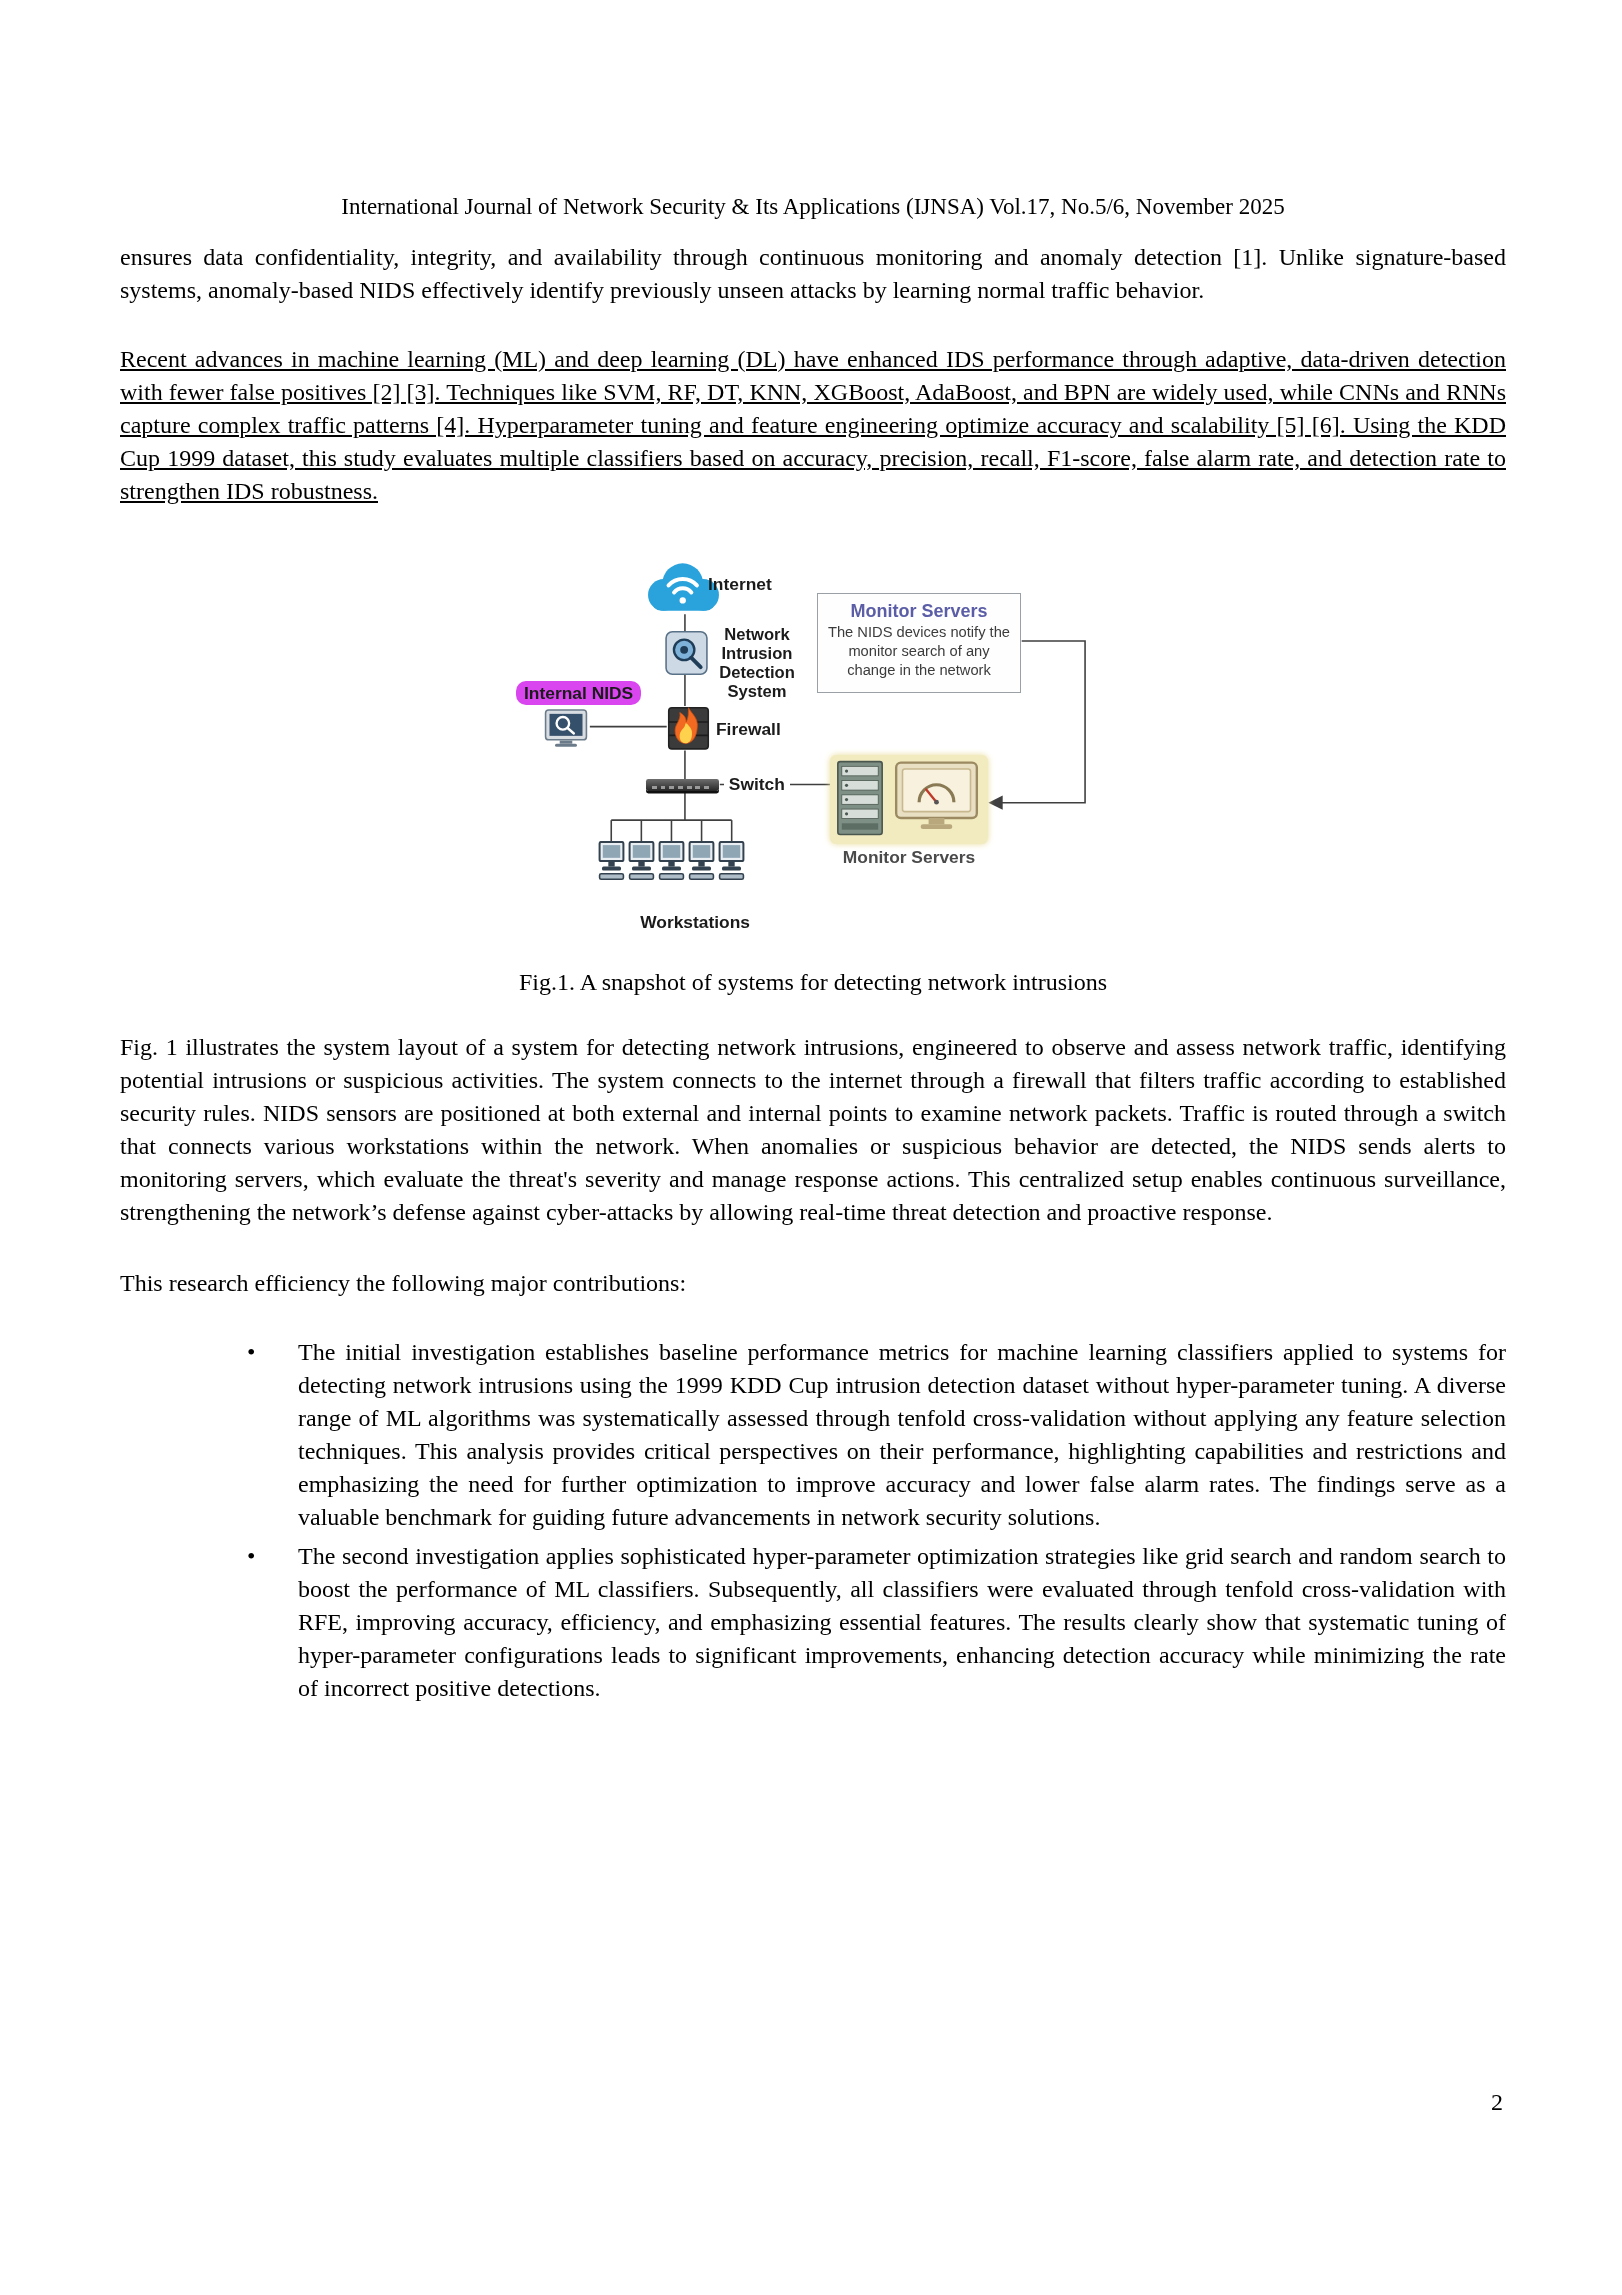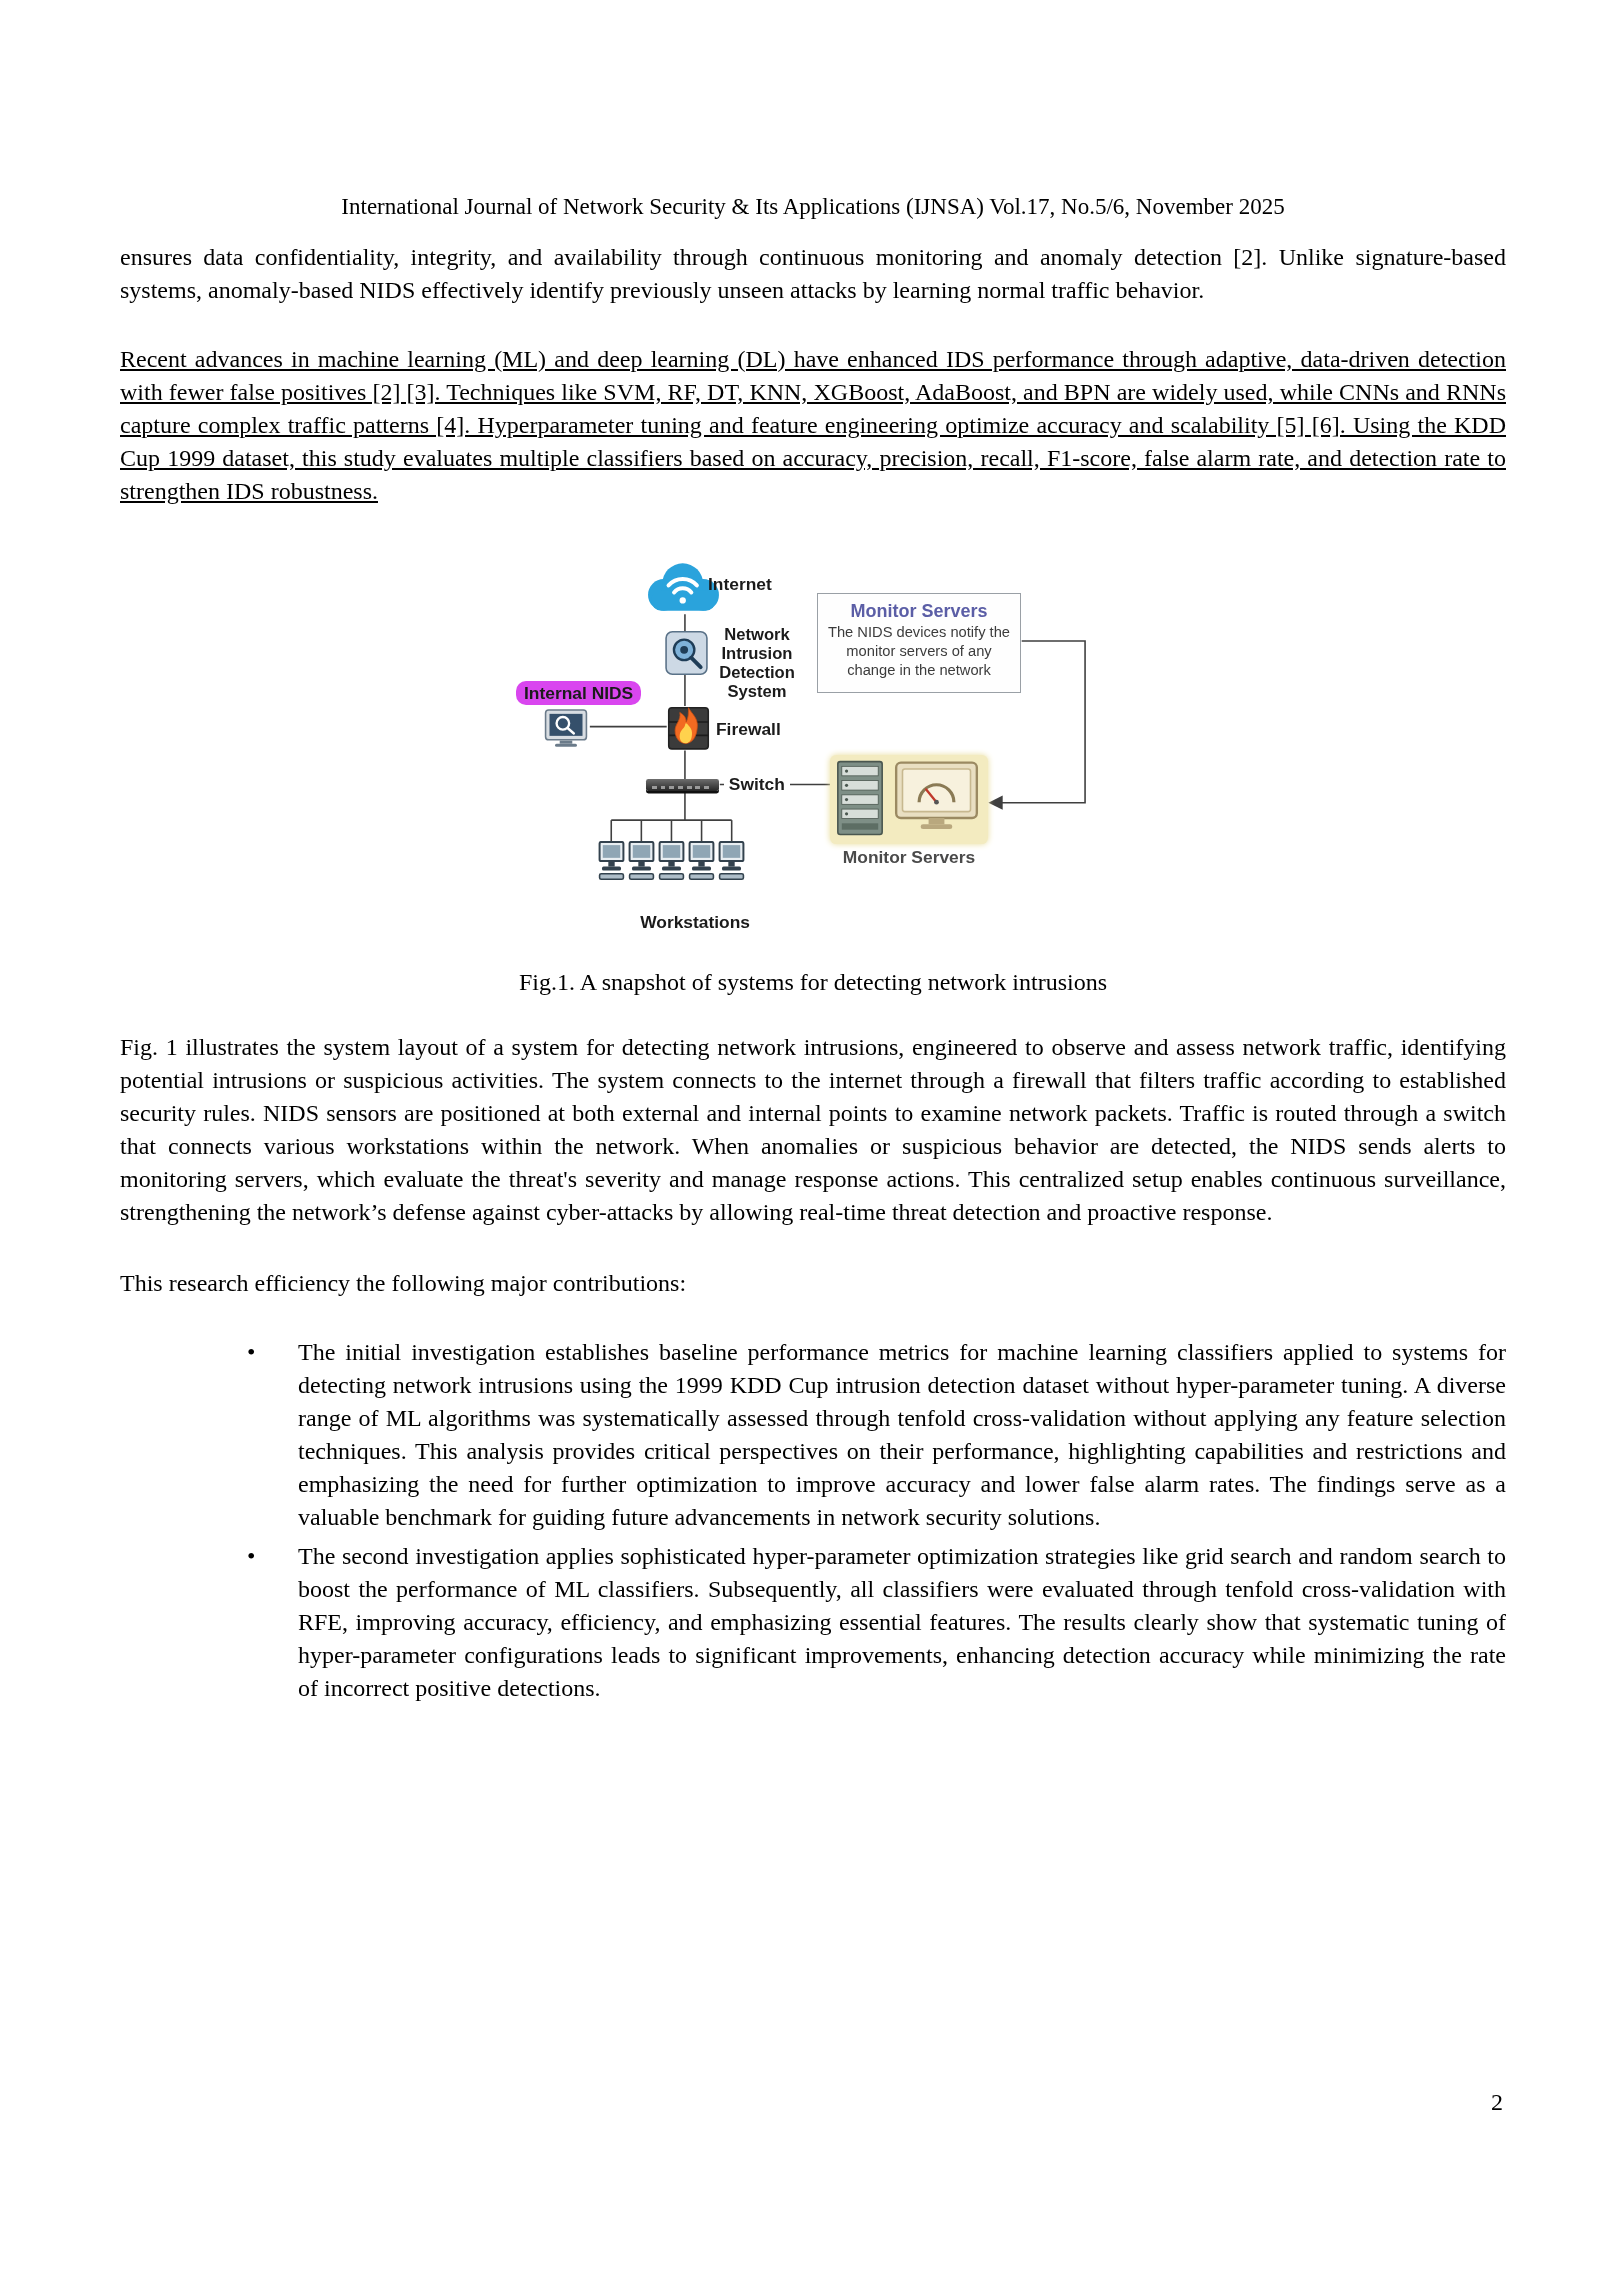--- a/index.html
+++ b/index.html
@@ -94,21 +94,21 @@
     position:absolute; right:120px; top:2089px; font-size:24px;
   }
 </style>
 </head>
 <body>
 
 <div class="page">
 
   <div class="journal-header">International Journal of Network Security &amp; Its Applications (IJNSA) Vol.17, No.5/6, November 2025</div>
 
-  <p class="para p1">ensures data confidentiality, integrity, and availability through continuous monitoring and anomaly detection [2]. Unlike signature-based systems, anomaly-based NIDS effectively identify previously unseen attacks by learning normal traffic behavior.</p>
+  <p class="para p1">ensures data confidentiality, integrity, and availability through continuous monitoring and anomaly detection [1]. Unlike signature-based systems, anomaly-based NIDS effectively identify previously unseen attacks by learning normal traffic behavior.</p>
 
   <p class="para p2">Recent advances in machine learning (ML) and deep learning (DL) have enhanced IDS performance through adaptive, data-driven detection with fewer false positives [2] [3]. Techniques like SVM, RF, DT, KNN, XGBoost, AdaBoost, and BPN are widely used, while CNNs and RNNs capture complex traffic patterns [4]. Hyperparameter tuning and feature engineering optimize accuracy and scalability [5] [6]. Using the KDD Cup 1999 dataset, this study evaluates multiple classifiers based on accuracy, precision, recall, F1-score, false alarm rate, and detection rate to strengthen IDS robustness.</p>
 
   <div class="figure">
 
     <svg class="fig-lines" width="1385" height="390" viewBox="0 0 1748 492">
       <g stroke="#3f3f3f" stroke-width="2" fill="none">
         <line x1="713" y1="72" x2="713" y2="96"></line>
         <line x1="713" y1="148" x2="713" y2="188"></line>
         <line x1="713" y1="244" x2="713" y2="280"></line>
@@ -221,21 +221,21 @@
           <rect x="6" y="5" width="22" height="16" fill="#8fa6b5"></rect>
           <rect x="13" y="25" width="8" height="7" fill="#33424e"></rect>
           <rect x="5" y="32" width="24" height="5" rx="2" fill="#33424e"></rect>
           <rect x="2" y="41" width="30" height="7" rx="2" fill="#aebdc8" stroke="#33424e" stroke-width="2"></rect>
         </svg>
     </div>
     <div class="fig-label lbl-workst">Workstations</div>
 
     <div class="monitor-box">
       <div class="mb-title">Monitor Servers</div>
-      <div class="mb-desc">The NIDS devices notify the monitor servers of any change in the network</div>
+      <div class="mb-desc">The NIDS devices notify the monitor search of any change in the network</div>
     </div>
 
     <div class="fig-item icon-rack">
       <svg width="48" height="76" viewBox="0 0 60 96">
         <rect x="2" y="2" width="56" height="92" rx="3" fill="#7e8f86" stroke="#4a574f" stroke-width="2"></rect>
         <g fill="#d7ded9" stroke="#4a574f" stroke-width="1">
           <rect x="7" y="8" width="46" height="12"></rect>
             <rect x="7" y="26" width="46" height="12"></rect>
           <rect x="7" y="44" width="46" height="12"></rect>
             <rect x="7" y="62" width="46" height="12"></rect>

